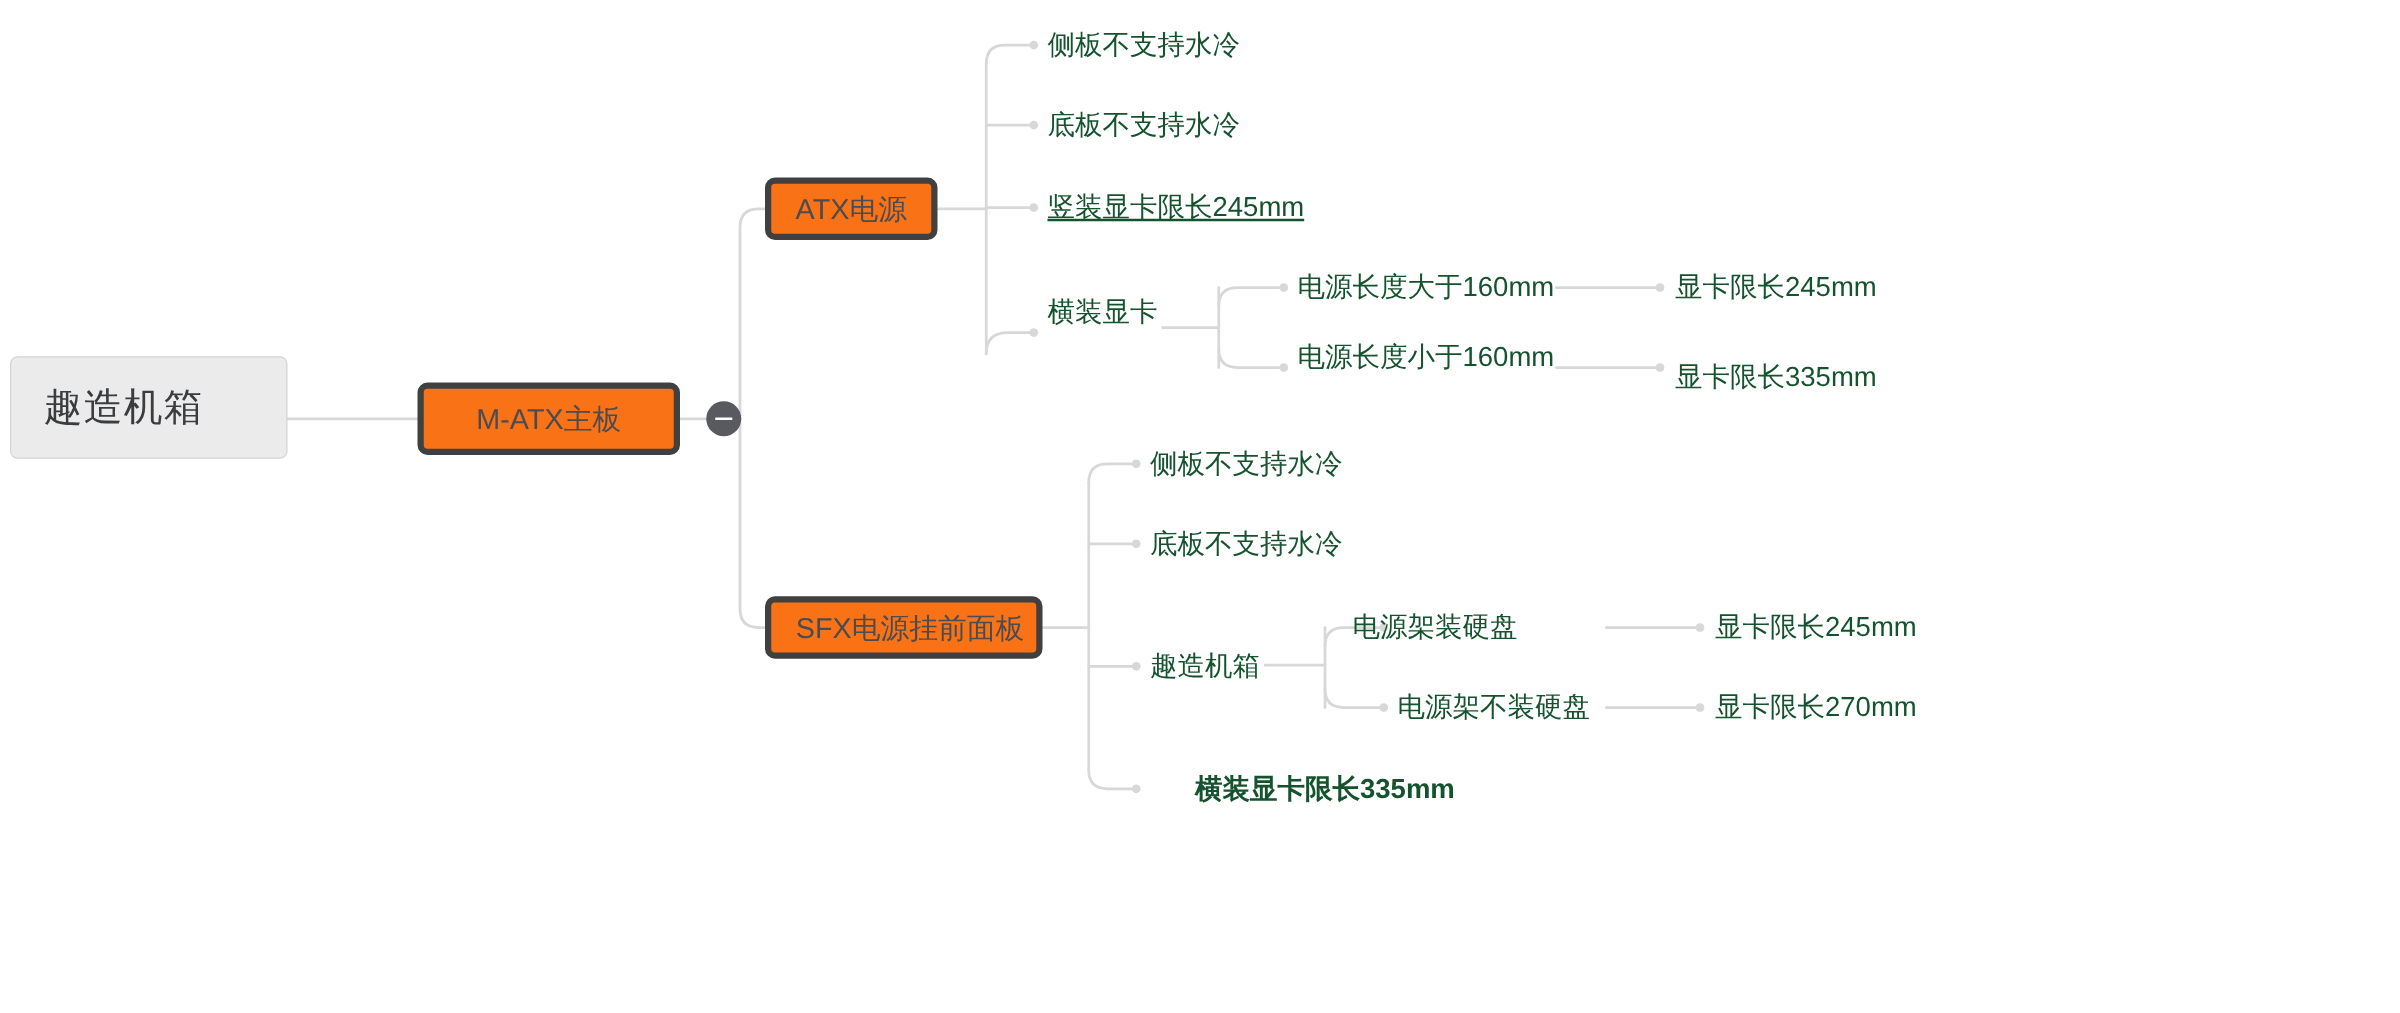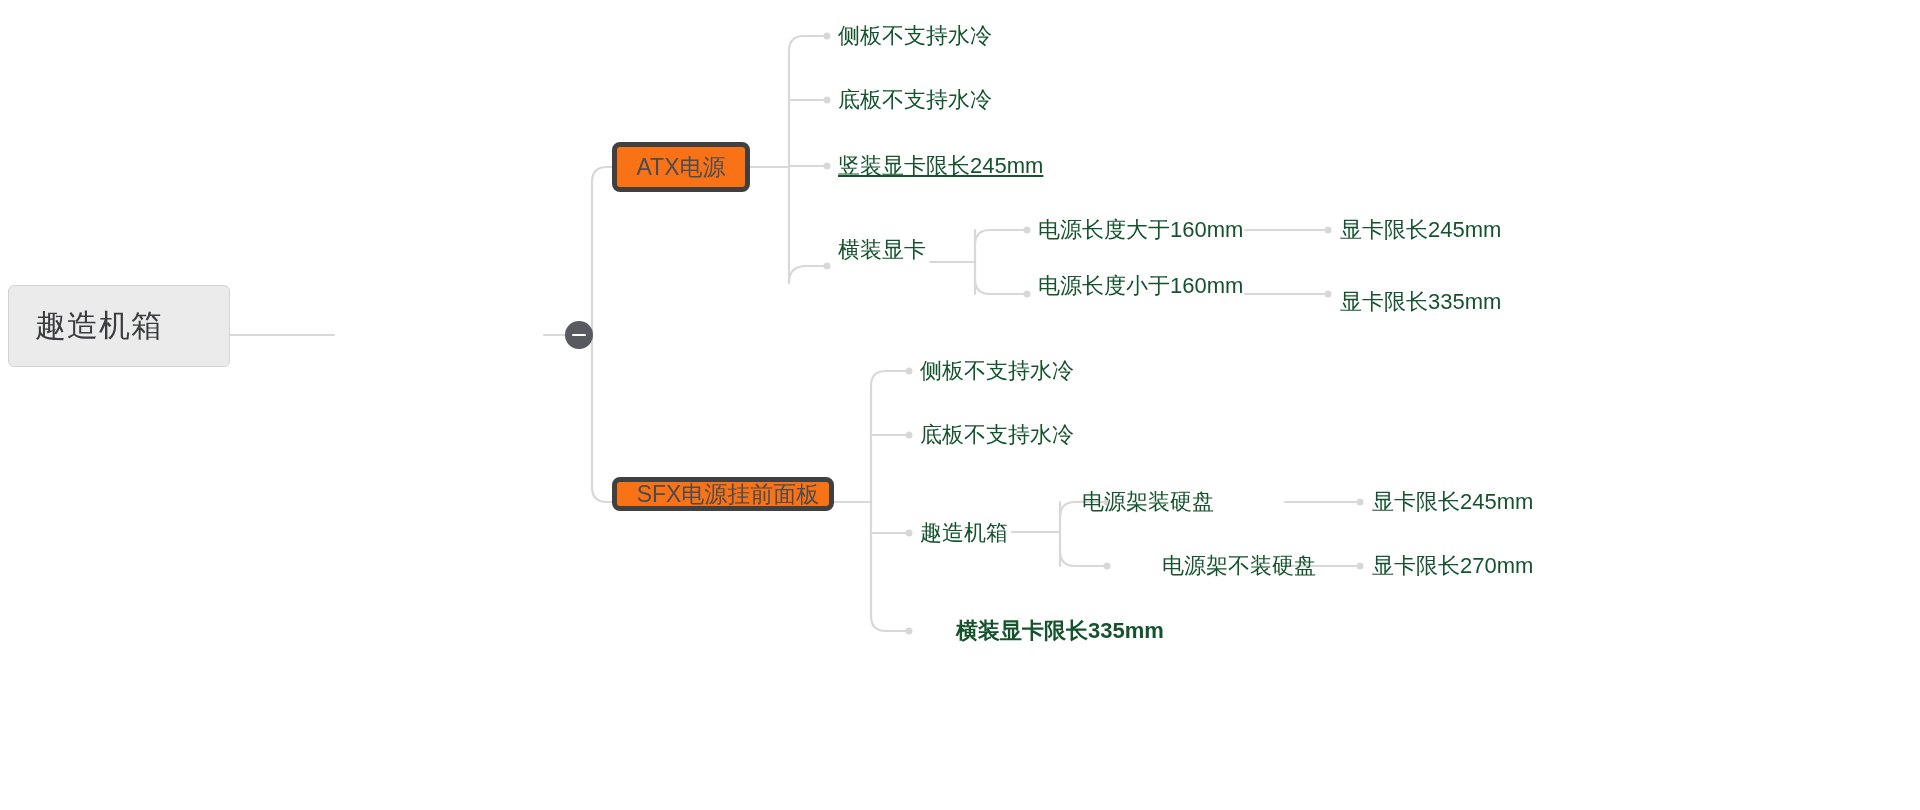--- a/index.html
+++ b/index.html
@@ -139,20 +139,23 @@
       <circle cx="1107" cy="566" r="3.5"></circle>
       <circle cx="1360" cy="502" r="3.5"></circle>
       <circle cx="1360" cy="566" r="3.5"></circle>
     </g>
   </svg>
 
   <div class="node node-root" style="left:8px; top:285px; width:222px; height:82px;">
     <span>趣造机箱</span>
   </div>
 
+  <div class="node node-box" style="left:334px; top:306px; width:210px; height:58px;">
+    <span>M-ATX主板</span>
+  </div>
 
   <div class="collapse-btn" style="left:565px; top:321px;">
     <span class="bar"></span>
   </div>
 
   <div class="node node-box" style="left:612px; top:142px; width:138px; height:50px;">
     <span>ATX电源</span>
   </div>
 
   <div class="node node-plain" style="left:838px; top:22px; height:28px;">
@@ -174,41 +177,41 @@
   <div class="node node-plain" style="left:1038px; top:272px; height:28px;">
     <span>电源长度小于160mm</span>
   </div>
   <div class="node node-plain" style="left:1340px; top:216px; height:28px;">
     <span>显卡限长245mm</span>
   </div>
   <div class="node node-plain" style="left:1340px; top:288px; height:28px;">
     <span>显卡限长335mm</span>
   </div>
 
-  <div class="node node-box" style="left:612px; top:477px; width:222px; height:34px;padding-left:32px;">
+  <div class="node node-box" style="left:612px; top:477px; width:222px; height:50px;padding-left:32px;">
     <span>SFX电源挂前面板</span>
   </div>
 
   <div class="node node-plain" style="left:920px; top:357px; height:28px;">
     <span>侧板不支持水冷</span>
   </div>
   <div class="node node-plain" style="left:920px; top:421px; height:28px;">
     <span>底板不支持水冷</span>
   </div>
   <div class="node node-plain" style="left:920px; top:519px; height:28px;">
     <span>趣造机箱</span>
   </div>
   <div class="node node-plain" style="left:956px; top:617px; height:28px;font-weight:bold;">
     <span>横装显卡限长335mm</span>
   </div>
 
   <div class="node node-plain" style="left:1082px; top:488px; height:28px;">
     <span>电源架装硬盘</span>
   </div>
-  <div class="node node-plain" style="left:1162px; top:552px; height:28px;">
+  <div class="node node-plain" style="left:1118px; top:552px; height:28px;">
     <span>电源架不装硬盘</span>
   </div>
   <div class="node node-plain" style="left:1372px; top:488px; height:28px;">
     <span>显卡限长245mm</span>
   </div>
   <div class="node node-plain" style="left:1372px; top:552px; height:28px;">
     <span>显卡限长270mm</span>
   </div>
 
 </div>

